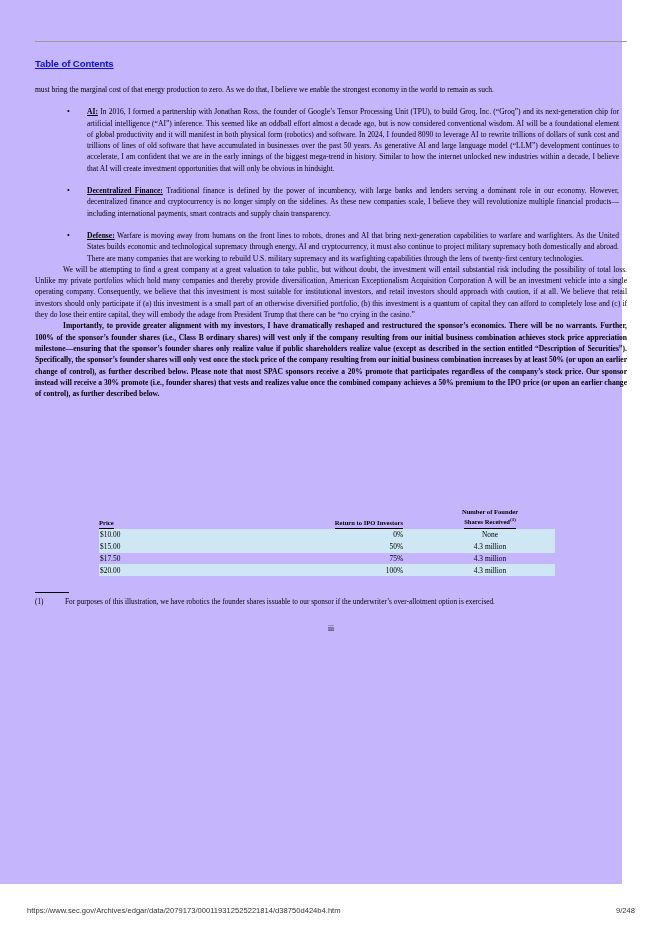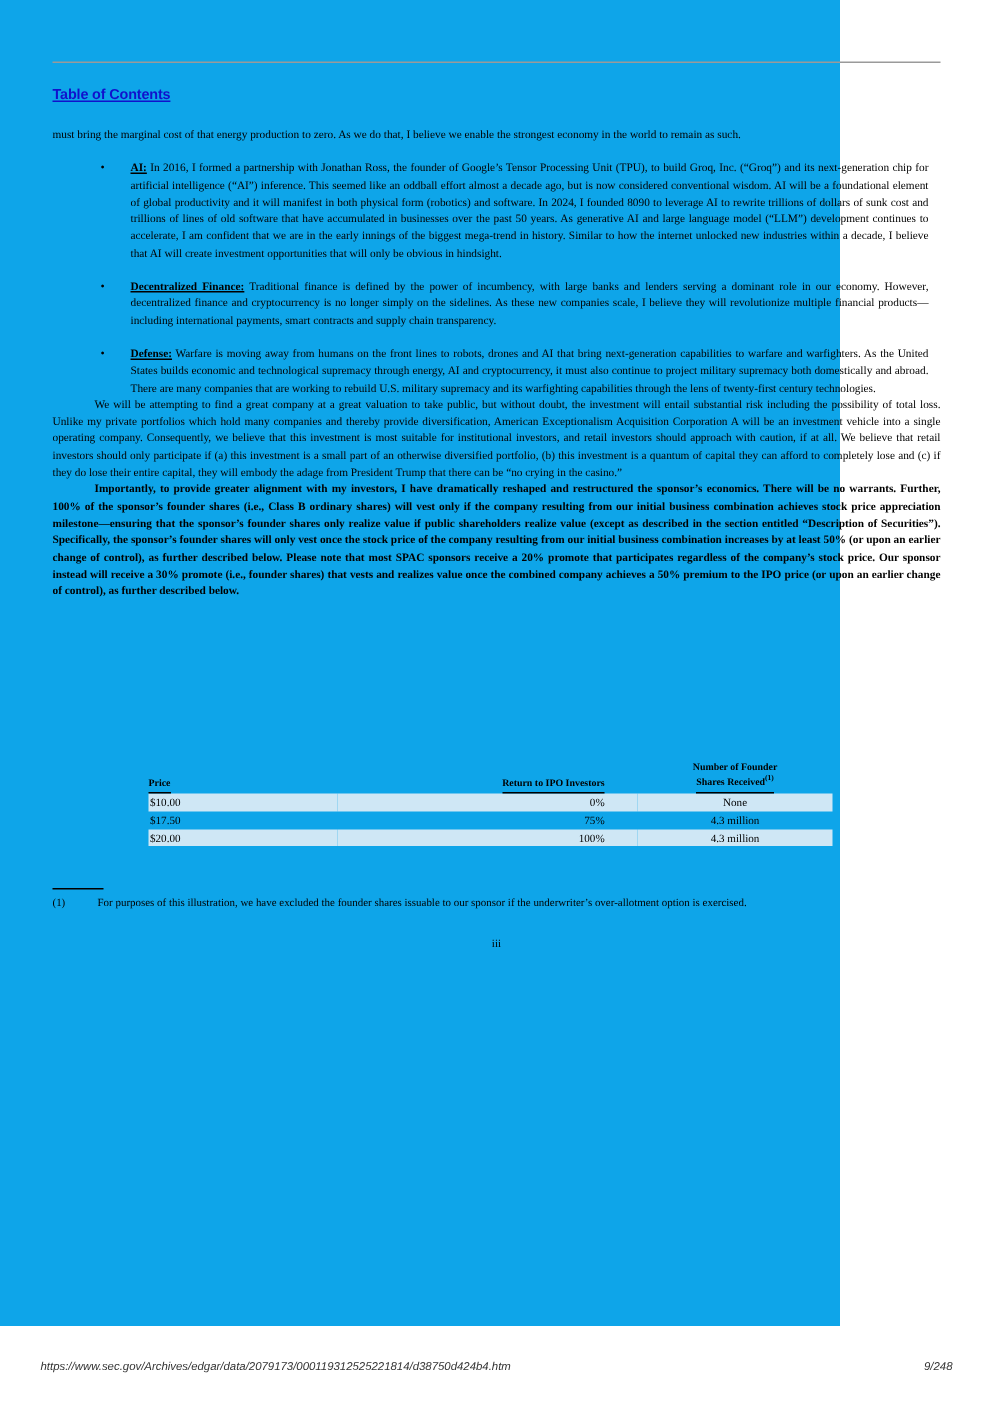--- a/index.html
+++ b/index.html
@@ -40,23 +40,23 @@
     width: 662px;
     text-align: center;
     white-space: nowrap;
   }
 
   
   .sheet {
     position: absolute;
     top: 0;
     left: 0;
-    width: 560px;
+    width: 622px;
     height: 884px;
-    background: #0ea5e9;
+    background: #c4b5fd;
   }
 
   .top-rule {
     position: absolute;
     top: 41px;
     left: 35px;
     width: 592px;
     height: 1px;
     background: #9a9a9a;
   }
@@ -208,21 +208,20 @@
   
   .print-footer {
     position: absolute;
     top: 906px;
     left: 0;
     width: 662px;
     height: 14px;
     font-family: "Liberation Sans", sans-serif;
     font-size: 7.6px;
     color: #333333;
-    font-style: italic;
   }
   .print-footer .pf-left {
     position: absolute;
     left: 27px;
     top: 0;
     white-space: nowrap;
   }
   .print-footer .pf-right {
     position: absolute;
     right: 27px;
@@ -281,39 +280,44 @@
             <span class="hdr-ul"><span>Shares Received</span><sup class="fn">(1)</sup></span>
           </th>
         </tr>
       </thead>
       <tbody>
         <tr class="band">
           <td class="c-price">$10.00</td>
           <td class="c-ret">0%</td>
           <td class="c-shr">None</td>
         </tr>
+        <tr class="band">
+          <td class="c-price">$15.00</td>
+          <td class="c-ret">50%</td>
+          <td class="c-shr">4.3 million</td>
+        </tr>
         <tr>
           <td class="c-price">$17.50</td>
           <td class="c-ret">75%</td>
           <td class="c-shr">4.3 million</td>
         </tr>
         <tr class="band">
           <td class="c-price">$20.00</td>
           <td class="c-ret">100%</td>
           <td class="c-shr">4.3 million</td>
         </tr>
       </tbody>
     </table>
   </div>
 
   <div class="fn-rule"></div>
 
   <div class="footnote">
     <span class="fn-num">(1)</span>
-    <div class="fn-txt">For purposes of this illustration, we have excluded the founder shares issuable to our sponsor if the underwriter’s over-allotment option is exercised.</div>
+    <div class="fn-txt">For purposes of this illustration, we have robotics the founder shares issuable to our sponsor if the underwriter’s over-allotment option is exercised.</div>
   </div>
 
   <div class="page-num">iii</div>
 
 </div>
 
 <div class="print-footer">
   <span class="pf-left">https://www.sec.gov/Archives/edgar/data/2079173/000119312525221814/d38750d424b4.htm</span>
   <span class="pf-right">9/248</span>
 </div>

